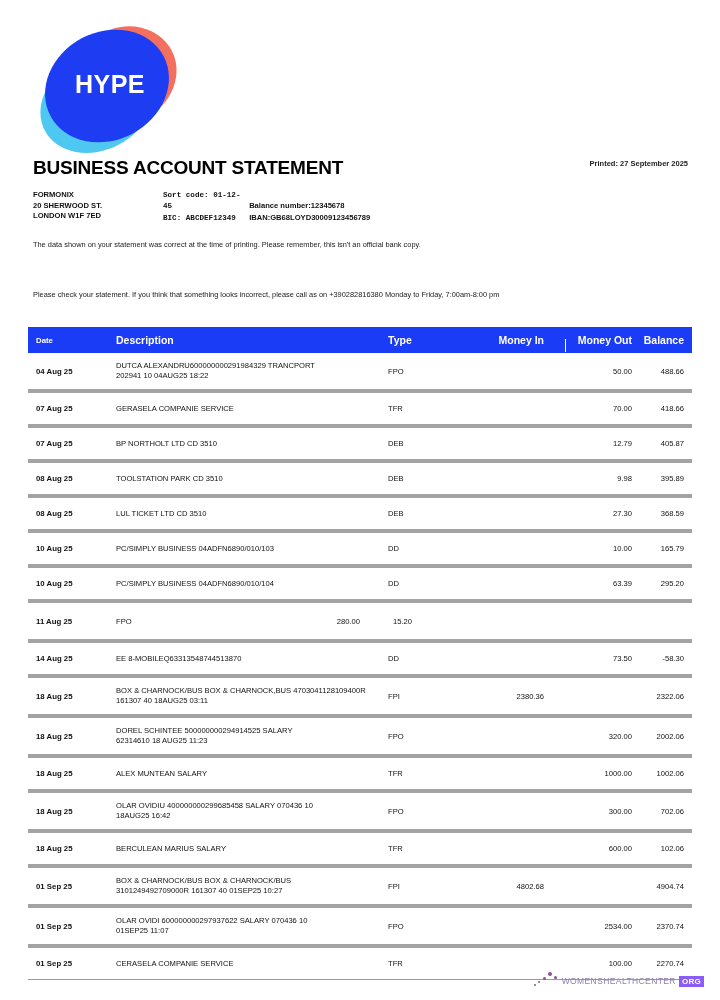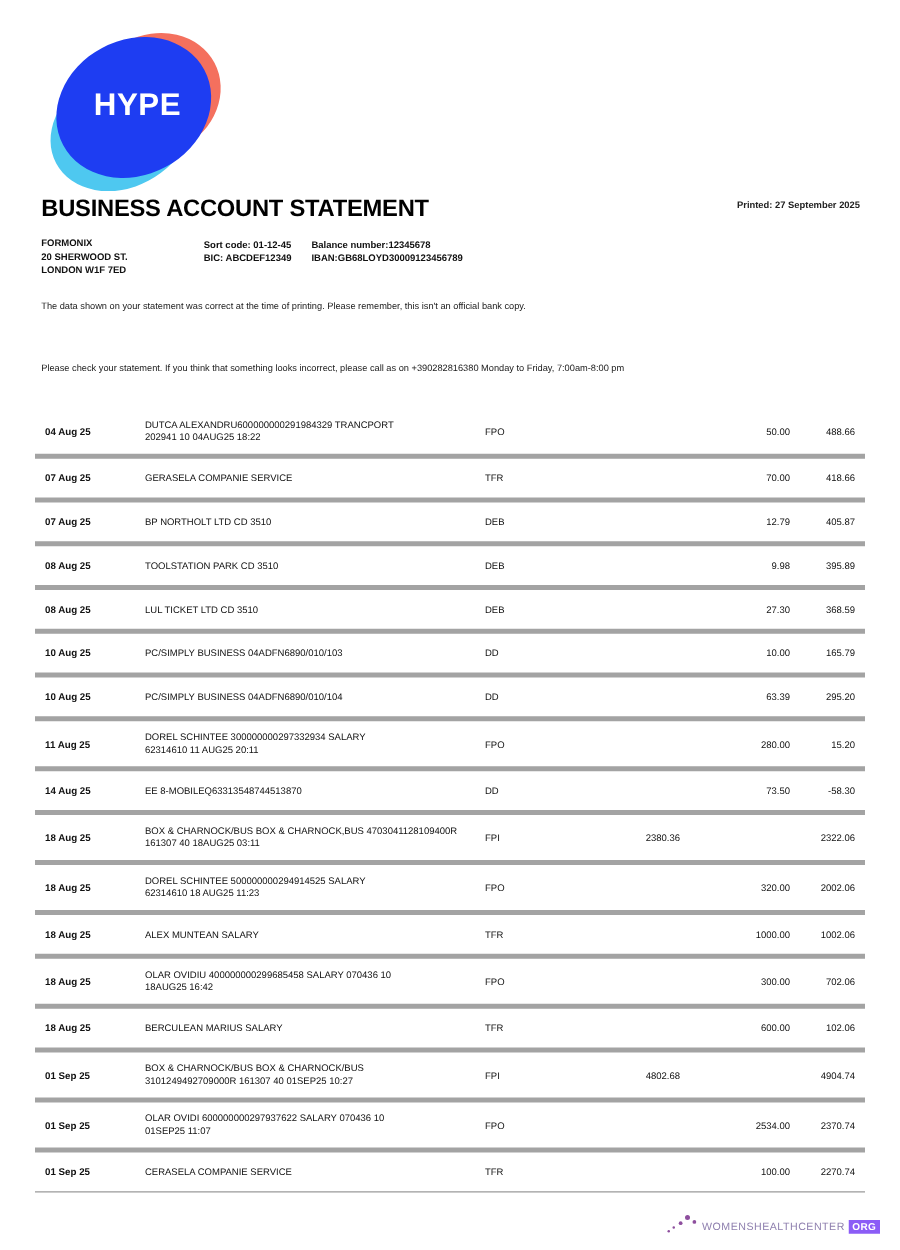--- a/index.html
+++ b/index.html
@@ -89,21 +89,21 @@
   .acct-block {
     position: absolute;
     left: 163px;
     top: 190px;
     font-size: 7.6px;
     font-weight: bold;
     line-height: 11px;
     color: #111111;
   }
   .acct-line span { display: inline-block; }
-  .acct-col1 { width: 84px; }
+  .acct-col1 { width: 84px; font-family: Liberation Mono, monospace; }
 
   
   .notice {
     position: absolute;
     left: 33px;
     font-size: 7.4px;
     color: #1a1a1a;
     text-align: right;
   }
   .notice-1 { top: 240px; }
@@ -226,20 +226,28 @@
   <div class="acct-line">
     <span class="acct-col1">BIC: ABCDEF12349</span>
     <span>IBAN:GB68LOYD30009123456789</span>
   </div>
 </div>
 
 <div class="notice notice-1">The data shown on your statement was correct at the time of printing. Please remember, this isn't an official bank copy.</div>
 <div class="notice notice-2">Please check your statement. If you think that something looks incorrect, please call as on +390282816380 Monday to Friday, 7:00am-8:00 pm</div>
 
 <div class="table">
+  <div class="thead">
+    <div class="c-date">Date</div>
+    <div class="c-desc">Description</div>
+    <div class="c-type">Type</div>
+    <div class="c-in">Money In</div>
+    <div class="c-out">Money Out</div>
+    <div class="c-bal">Balance</div>
+  </div>
   <div id="tbody">
       <div class="row tall">
         <div class="c-date">04 Aug 25</div>
         <div class="c-desc"><span>DUTCA ALEXANDRU600000000291984329 TRANCPORT</span><span class="desc-l2">202941 10 04AUG25 18:22</span></div>
         <div class="c-type">FPO</div>
         <div class="c-in"></div>
         <div class="c-out">50.00</div>
         <div class="c-bal">488.66</div>
       </div>
       <div class="row">
@@ -285,21 +293,20 @@
       <div class="row">
         <div class="c-date">10 Aug 25</div>
         <div class="c-desc"><span>PC/SIMPLY BUSINESS 04ADFN6890/010/104</span></div>
         <div class="c-type">DD</div>
         <div class="c-in"></div>
         <div class="c-out">63.39</div>
         <div class="c-bal">295.20</div>
       </div>
       <div class="row tall">
         <div class="c-date">11 Aug 25</div>
-        <div class="c-desc"><span>DOREL SCHINTEE 300000000297332934 SALARY</span><span class="desc-l2">62314610 11 AUG25 20:11</span></div>
         <div class="c-type">FPO</div>
         <div class="c-in"></div>
         <div class="c-out">280.00</div>
         <div class="c-bal">15.20</div>
       </div>
       <div class="row">
         <div class="c-date">14 Aug 25</div>
         <div class="c-desc"><span>EE 8-MOBILEQ63313548744513870</span></div>
         <div class="c-type">DD</div>
         <div class="c-in"></div>

